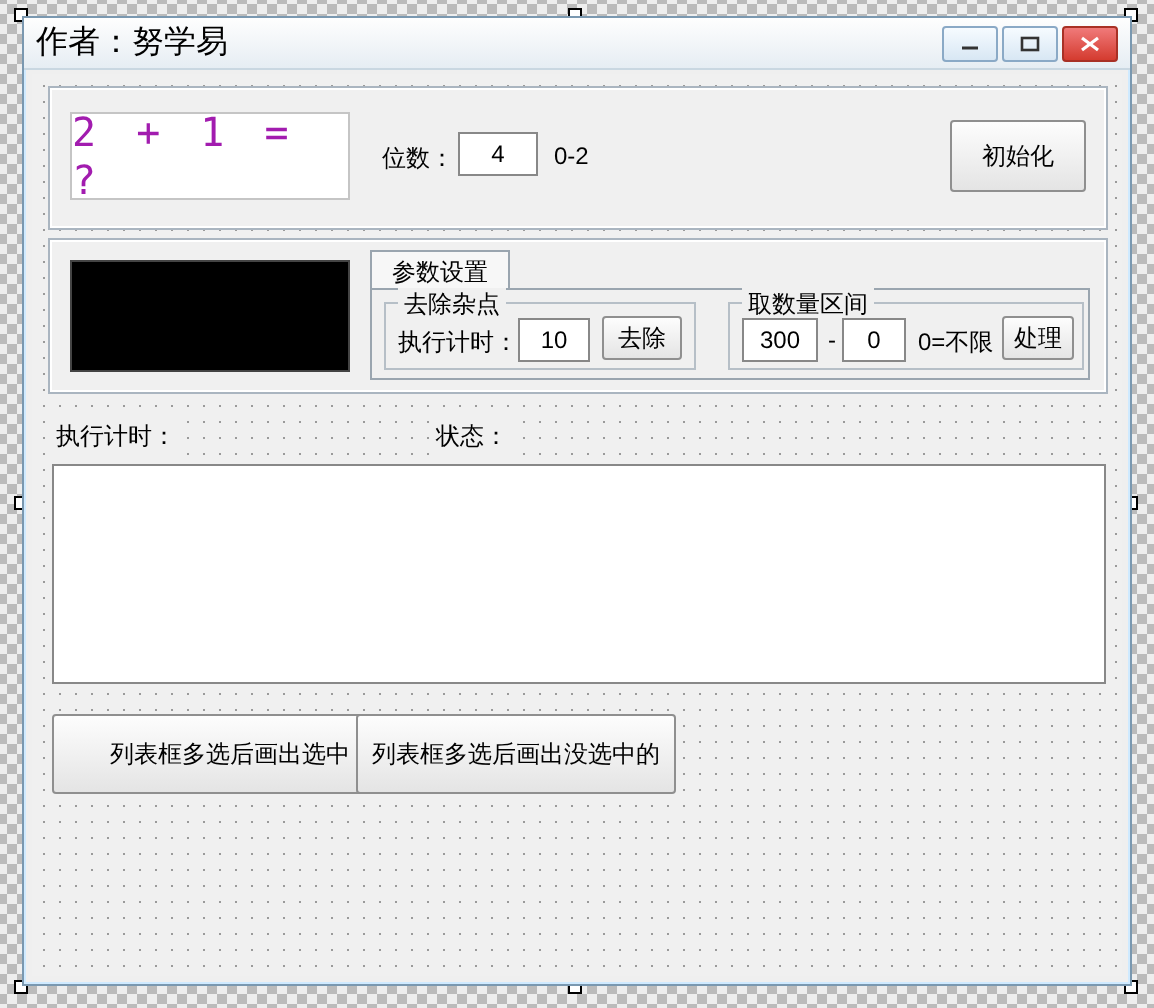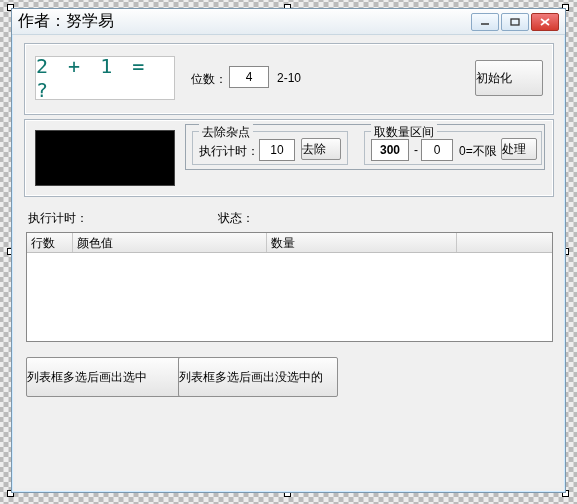--- a/index.html
+++ b/index.html
@@ -70,40 +70,40 @@
   }
   
   .top-panel { left: 8px; top: 6px; width: 530px; height: 72px; }
   .captcha-box {
     position: absolute; left: 10px; top: 12px; width: 140px; height: 44px;
     background: #fff;
     border: 1px solid #c5c5c5;
     display: flex; align-items: center; justify-content: center;
     font-family: "Consolas", monospace;
     font-size: 20px;
-    color: #0f766e;
+    color: #a21caf;
     letter-spacing: 4px;
   }
   .lbl { position: absolute; font-size: 12px; background:#f0f0f0; padding:1px 2px;}
   .txt-input {
     position: absolute;
     height: 22px;
     background: #fff;
     border: 1px solid #888;
     text-align: center;
     font-size: 12px;
     padding: 0 2px;
   }
   .btn {
     position: absolute;
     background: linear-gradient(#fdfdfd,#e4e4e4);
     border: 1px solid #8f8f8f;
     border-radius: 2px;
     font-size: 12px;
-    display: flex; align-items: center; justify-content: flex-start;
+    display: flex; align-items: center; justify-content: center;
     cursor: default;
   }
   
   .mid-panel { left: 8px; top: 82px; width: 530px; height: 78px; }
   .black-box { position:absolute; left:10px; top:10px; width:140px; height:56px; background:#000; border:1px solid #444;}
   
   .tabset { position:absolute; left:160px; top:4px; right:8px; bottom:8px; }
   .tabstrip { height: 20px; display: flex; }
   .tab {
     border: 1px solid #9aa5af;
@@ -178,63 +178,61 @@
       </div>
     </div>
   </div>
 
   <div class="client">
 
     <div class="panel top-panel">
       <div class="captcha-box">2 + 1 = ?</div>
       <span class="lbl" style="left:164px; top:26px;">位数：</span>
       <input class="txt-input" style="left: 204px; top: 22px; width: 40px;" value="4">
-      <span class="lbl" style="left:250px; top:26px;">2-10</span>
+      <span class="lbl" style="left:250px; top:26px;">0-2</span>
       <div class="btn" style="left:450px; top:16px; width:68px; height:36px;">
           <span>初始化</span>
         </div>
     </div>
 
     <div class="panel mid-panel">
       <div class="black-box"></div>
       <div class="tabset">
+        <div class="tabstrip">
+          <div class="tab"><span>参数设置</span></div>
+        </div>
         <div class="tabpage">
 
           <div class="group" style="left:6px; top:6px; width:156px; height:34px;padding-left:20px;">
             <span class="caption">去除杂点</span>
             <span class="lbl" style="left:4px; top:10px;">执行计时：</span>
             <input class="txt-input" style="left: 66px; top: 7px; width: 36px;" value="10">
             <div class="btn" style="left:108px; top:6px; width:40px; height:22px;">
                 <span>去除</span>
               </div>
           </div>
 
           <div class="group" style="left:178px; top:6px; width:178px; height:34px;">
             <span class="caption">取数量区间</span>
-            <input class="txt-input" style="left: 6px; top: 7px; width: 38px; font-weight: bold;" value="300">
+            <input class="txt-input" style="left: 6px; top: 7px; width: 38px;" value="300">
             <span class="lbl" style="left:47px; top:10px;">-</span>
             <input class="txt-input" style="left: 56px; top: 7px; width: 32px;" value="0">
             <span class="lbl" style="left:92px; top:10px;">0=不限</span>
             <div class="btn" style="left:136px; top:6px; width:36px; height:22px;">
                 <span>处理</span>
               </div>
           </div>
         </div>
       </div>
     </div>
 
     <span class="lbl" style="left:10px; top:172px;">执行计时：</span>
     <span class="lbl" style="left:200px; top:172px;">状态：</span>
 
     <div class="listview">
-      <div class="lv-header">
-        <div class="lv-col" style="width:46px;">行数</div>
-        <div class="lv-col" style="width:194px;">颜色值</div>
-        <div class="lv-col" style="width:190px;">数量</div>
-      </div>
       <div class="lv-body"></div>
     </div>
 
     <div class="btn big-btn" style="left:10px; top:320px;">
         <span>列表框多选后画出选中</span>
       </div>
     <div class="btn big-btn" style="left:162px; top:320px; width:160px;">
         <span>列表框多选后画出没选中的</span>
       </div>
 

